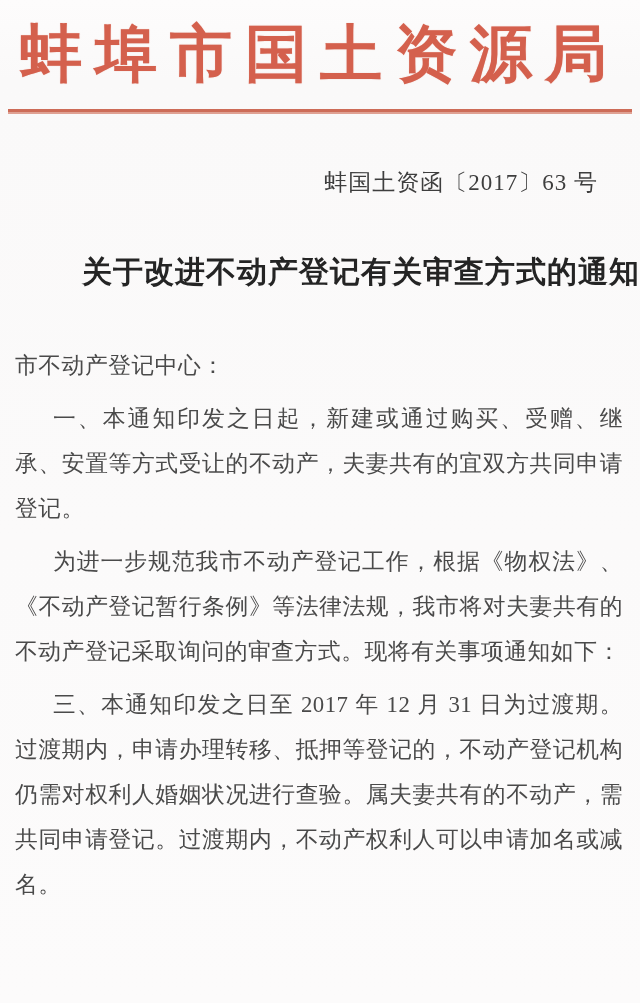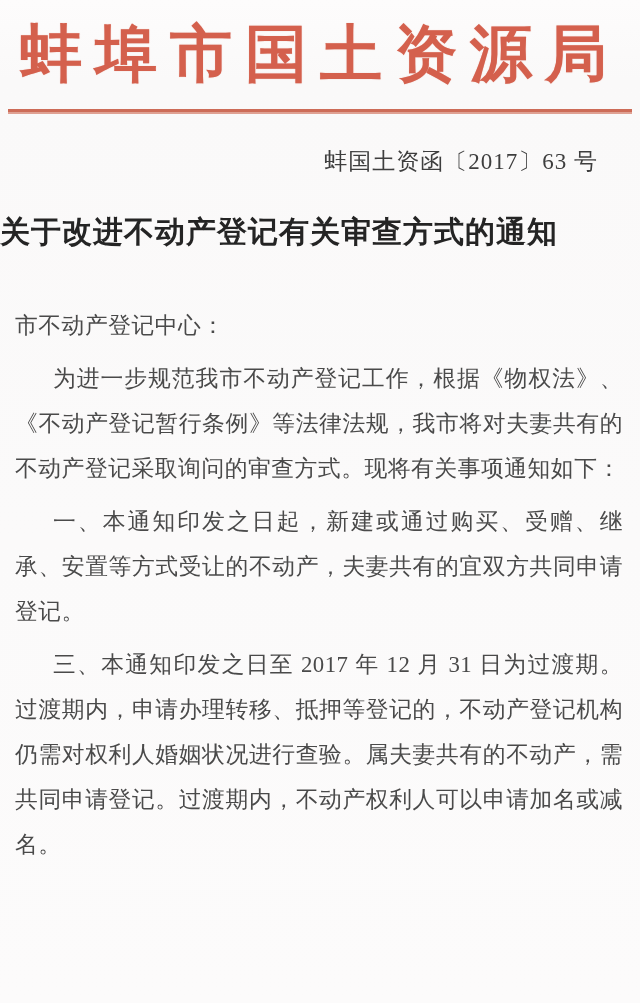--- a/index.html
+++ b/index.html
@@ -32,32 +32,32 @@
   }
   
   .red-rule {
     margin: 9px 8px 0 8px;
     height: 4px;
     border-top: 3px solid #cd6c58;
     border-bottom: 2px solid #dfa193;
   }
   
   .doc-number {
-    margin-top: 33px;
+    margin-top: 54px;
     padding-right: 42px;
     text-align: right;
     font-size: 23px;
     line-height: 30px;
     color: #3e3e3e;
     letter-spacing: 1px;
   }
   
   .doc-title {
-    margin-top: 36px;
-    text-align: left;
+    margin-top: 55px;
+    text-align: right;
     font-size: 30px;
     line-height: 38px;
     font-weight: bold;
     color: #242424;
     letter-spacing: 1px;
   }
   
   .doc-body {
     margin-top: 52px;
     padding: 0 9px 0 7px;
@@ -79,18 +79,18 @@
   <div class="agency-name">蚌埠市国土资源局</div>
 
   <div class="red-rule"></div>
 
   <div class="doc-number">蚌国土资函〔2017〕63 号</div>
 
   <div class="doc-title">关于改进不动产登记有关审查方式的通知</div>
 
   <div class="doc-body">
     <p>市不动产登记中心：</p>
+    <p class="indent">一、本通知印发之日起，新建或通过购买、受赠、继承、安置等方式受让的不动产，夫妻共有的宜双方共同申请登记。</p>
     <p class="indent">为进一步规范我市不动产登记工作，根据《物权法》、《不动产登记暂行条例》等法律法规，我市将对夫妻共有的不动产登记采取询问的审查方式。现将有关事项通知如下：</p>
-    <p class="indent">一、本通知印发之日起，新建或通过购买、受赠、继承、安置等方式受让的不动产，夫妻共有的宜双方共同申请登记。</p>
     <p class="indent">三、本通知印发之日至 2017 年 12 月 31 日为过渡期。过渡期内，申请办理转移、抵押等登记的，不动产登记机构仍需对权利人婚姻状况进行查验。属夫妻共有的不动产，需共同申请登记。过渡期内，不动产权利人可以申请加名或减名。</p>
   </div>
 
 </div>
 
 </body></html>

